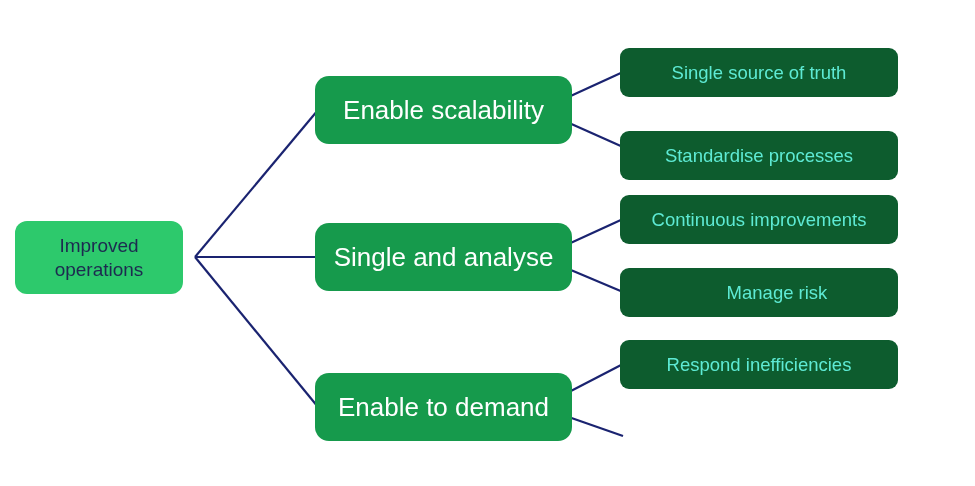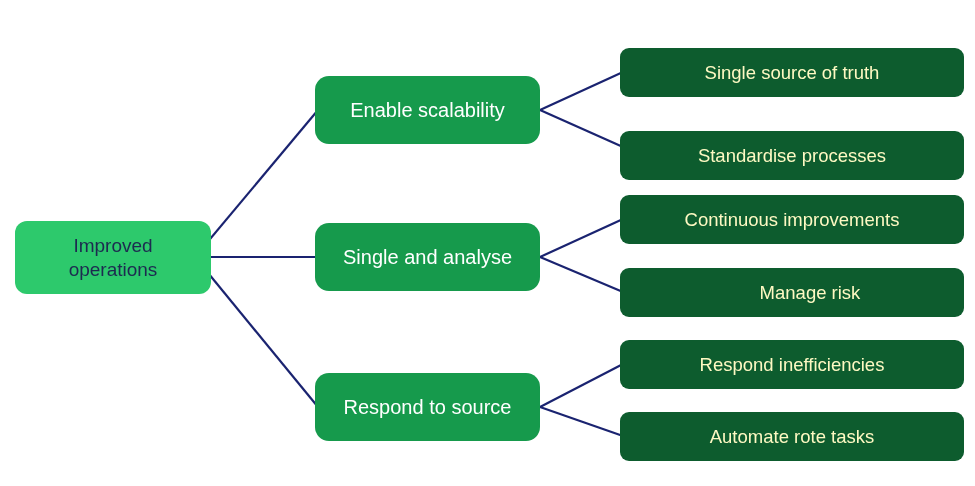--- a/index.html
+++ b/index.html
@@ -31,44 +31,44 @@
     display: flex;
     align-items: center;
     justify-content: center;
     text-align: center;
     box-sizing: border-box;
     padding: 6px 12px;
   }
   .root {
     left: 15px;
     top: 221px;
-    width: 196px;
+    width: 168px;
     height: 73px;
     background: var(--root, #2dc96c);
     border-radius: 12px;
     color: #1d2a50;
     font-size: 19px;
     line-height: 1.25;
   }
   .branch {
     left: 315px;
-    width: 225px;
+    width: 257px;
     height: 68px;
     background: var(--branch, #169a4c);
     border-radius: 14px;
     color: #ffffff;
-    font-size: 20px;
+    font-size: 26px;
   }
   .leaf {
     left: 620px;
-    width: 344px;
+    width: 278px;
     height: 49px;
     background: var(--leaf, #0d5c2e);
     border-radius: 9px;
-    color: #fef9c3;
+    color: #5eead4;
     font-size: 18.5px;
   }
   .b0 { top: 76px; }
   .b1 { top: 223px; }
   .b2 { top: 373px; }
   .l0 { top: 48px; }
   .l1 { top: 131px; }
   .l2 { top: 195px; }
   .l3 { top: 268px; padding-left: 48px; }
   .l4 { top: 340px; }
@@ -95,35 +95,32 @@
     <span>Improved operations</span>
   </div>
 
   <div class="node branch b0">
     <span>Enable scalability</span>
   </div>
   <div class="node branch b1">
     <span>Single and analyse</span>
   </div>
   <div class="node branch b2">
-    <span>Respond to source</span>
+    <span>Enable to demand</span>
   </div>
 
   <div class="node leaf l0">
     <span>Single source of truth</span>
   </div>
   <div class="node leaf l1">
     <span>Standardise processes</span>
   </div>
   <div class="node leaf l2">
     <span>Continuous improvements</span>
   </div>
   <div class="node leaf l3">
     <span>Manage risk</span>
   </div>
   <div class="node leaf l4">
     <span>Respond inefficiencies</span>
   </div>
-  <div class="node leaf l5">
-    <span>Automate rote tasks</span>
-  </div>
 
 </div>
 
 </body></html>

